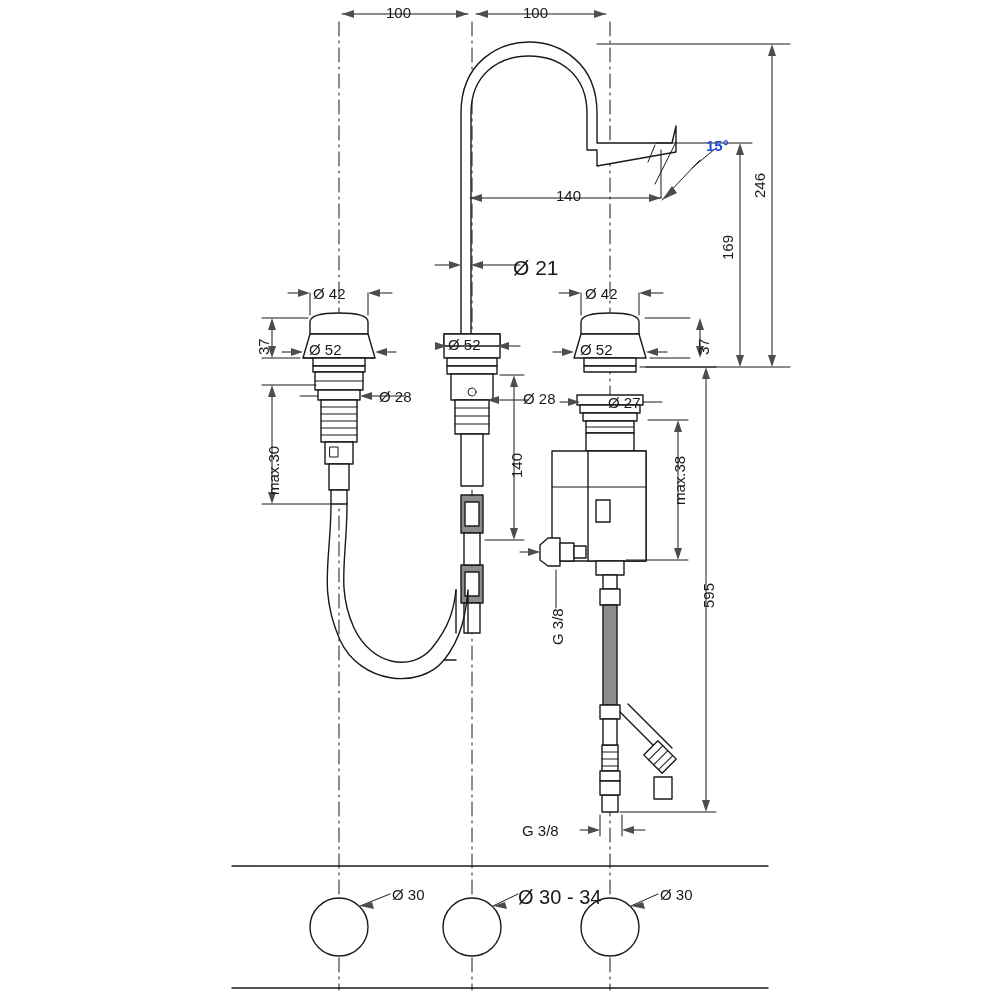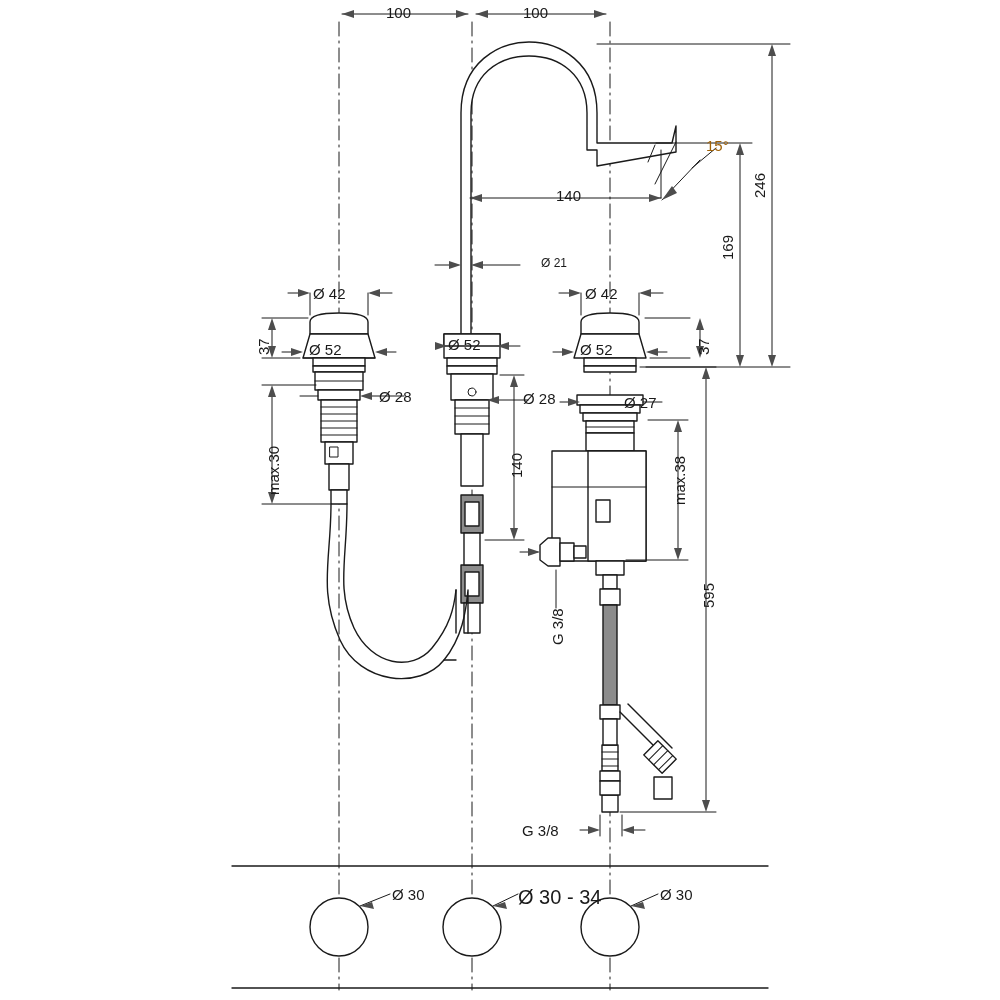--- a/index.html
+++ b/index.html
@@ -346,41 +346,41 @@
     </g>
   </svg>
 
   <div style="position:absolute; left:0; top:0; width:1000px; height:1000px;text-align:center;">
 
     <span style="position:absolute; left:386px; top:4px; font-size:15px; color:#1a1a1a;">100</span>
     <span style="position:absolute; left:523px; top:4px; font-size:15px; color:#1a1a1a;">100</span>
 
     <span style="position:absolute; left:556px; top:187px; font-size:15px; color:#1a1a1a;">140</span>
 
-    <span style="position:absolute; left:706px; top:137px; font-size:15px; color:#a16207;">15°</span>
+    <span style="position:absolute; left:706px; top:137px; font-size:15px; color:#1d4ed8;font-weight:bold;">15°</span>
 
     <span style="position:absolute; left:751px; top:198px; font-size:15px; color:#1a1a1a; transform:rotate(-90deg); transform-origin:left top;">246</span>
 
     <span style="position:absolute; left:719px; top:260px; font-size:15px; color:#1a1a1a; transform:rotate(-90deg); transform-origin:left top;">169</span>
 
-    <span style="position:absolute; left:513px; top:256px; font-size:12px; color:#1a1a1a;margin-left:28px;">Ø 21</span>
+    <span style="position:absolute; left:513px; top:256px; font-size:21px; color:#1a1a1a;">Ø 21</span>
 
     <span style="position:absolute; left:313px; top:285px; font-size:15px; color:#1a1a1a;">Ø 42</span>
     <span style="position:absolute; left:585px; top:285px; font-size:15px; color:#1a1a1a;">Ø 42</span>
 
     <span style="position:absolute; left:309px; top:341px; font-size:15px; color:#1a1a1a;">Ø 52</span>
     <span style="position:absolute; left:448px; top:336px; font-size:15px; color:#1a1a1a;">Ø 52</span>
     <span style="position:absolute; left:580px; top:341px; font-size:15px; color:#1a1a1a;">Ø 52</span>
 
     <span style="position:absolute; left:255px; top:355px; font-size:15px; color:#1a1a1a; transform:rotate(-90deg); transform-origin:left top;">37</span>
     <span style="position:absolute; left:695px; top:355px; font-size:15px; color:#1a1a1a; transform:rotate(-90deg); transform-origin:left top;">37</span>
 
     <span style="position:absolute; left:379px; top:388px; font-size:15px; color:#1a1a1a;">Ø 28</span>
     <span style="position:absolute; left:523px; top:390px; font-size:15px; color:#1a1a1a;">Ø 28</span>
-    <span style="position:absolute; left:624px; top:394px; font-size:15px; color:#1a1a1a;">Ø 27</span>
+    <span style="position:absolute; left:608px; top:394px; font-size:15px; color:#1a1a1a;">Ø 27</span>
 
     <span style="position:absolute; left:265px; top:495px; font-size:15px; color:#1a1a1a; transform:rotate(-90deg); transform-origin:left top;">max.30</span>
 
     <span style="position:absolute; left:671px; top:505px; font-size:15px; color:#1a1a1a; transform:rotate(-90deg); transform-origin:left top;">max.38</span>
 
     <span style="position:absolute; left:508px; top:478px; font-size:15px; color:#1a1a1a; transform:rotate(-90deg); transform-origin:left top;">140</span>
 
     <span style="position:absolute; left:700px; top:608px; font-size:15px; color:#1a1a1a; transform:rotate(-90deg); transform-origin:left top;">595</span>
 
     <span style="position:absolute; left:549px; top:645px; font-size:15px; color:#1a1a1a; transform:rotate(-90deg); transform-origin:left top;">G 3/8</span>

